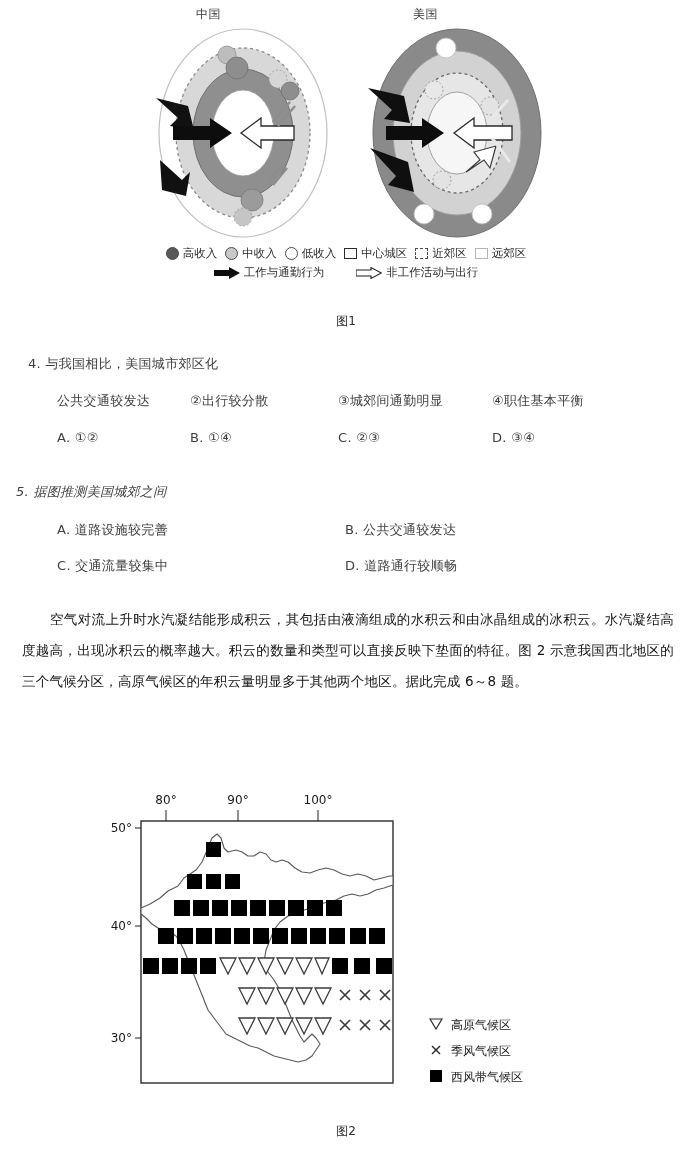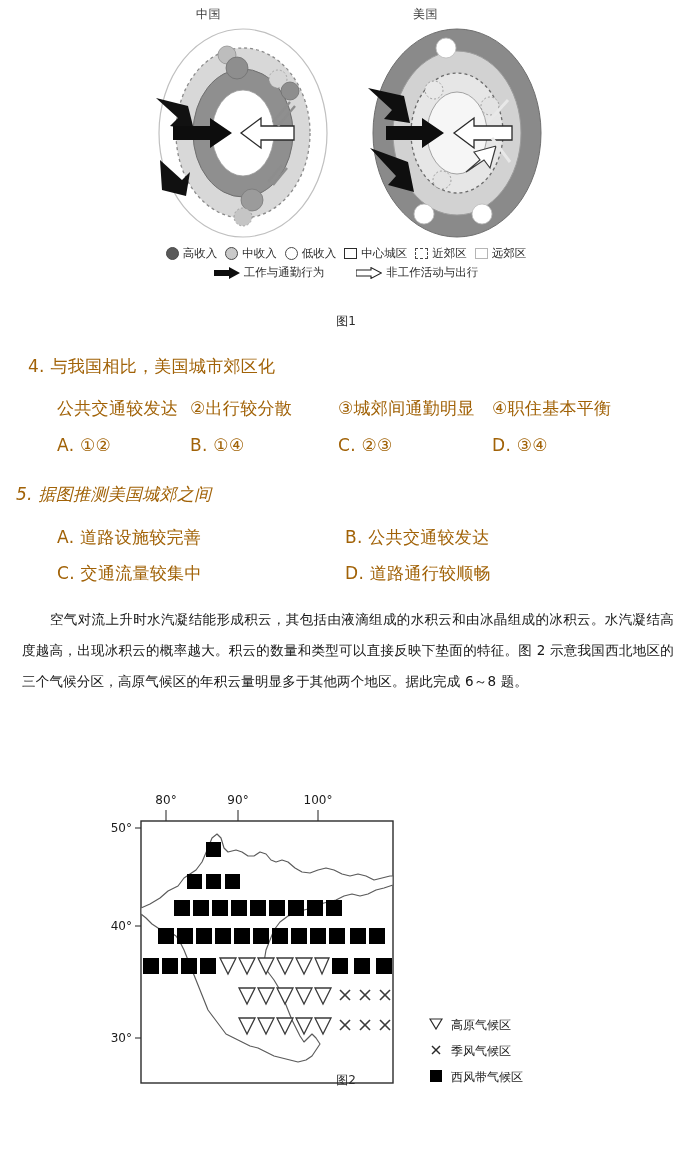--- a/index.html
+++ b/index.html
@@ -88,28 +88,28 @@
   .sym-arrow { width: 26px; height: 12px; display:inline-block; }
 
   .fig-caption {
     position: absolute;
     width: 692px;
     text-align: center;
     font-size: 12px;
     color: #2b2b2b;
   }
   #caption-fig1 { top: 313px; }
-  #caption-fig2 { top: 1072px; }
+  #caption-fig2 { top: 1123px; }
 
   
   .question {
     position: absolute;
     left: 0; width: 652px;
-    font-size: 17px;
-    color: #a16207;
+    font-size: 13px;
+    color: #404040;
   }
   .q-stem {
     padding-left: 28px;
     letter-spacing: 0.3px;
   }
   .opt-row {
     position: relative;
     width: 692px;
     height: 30px;
   }

